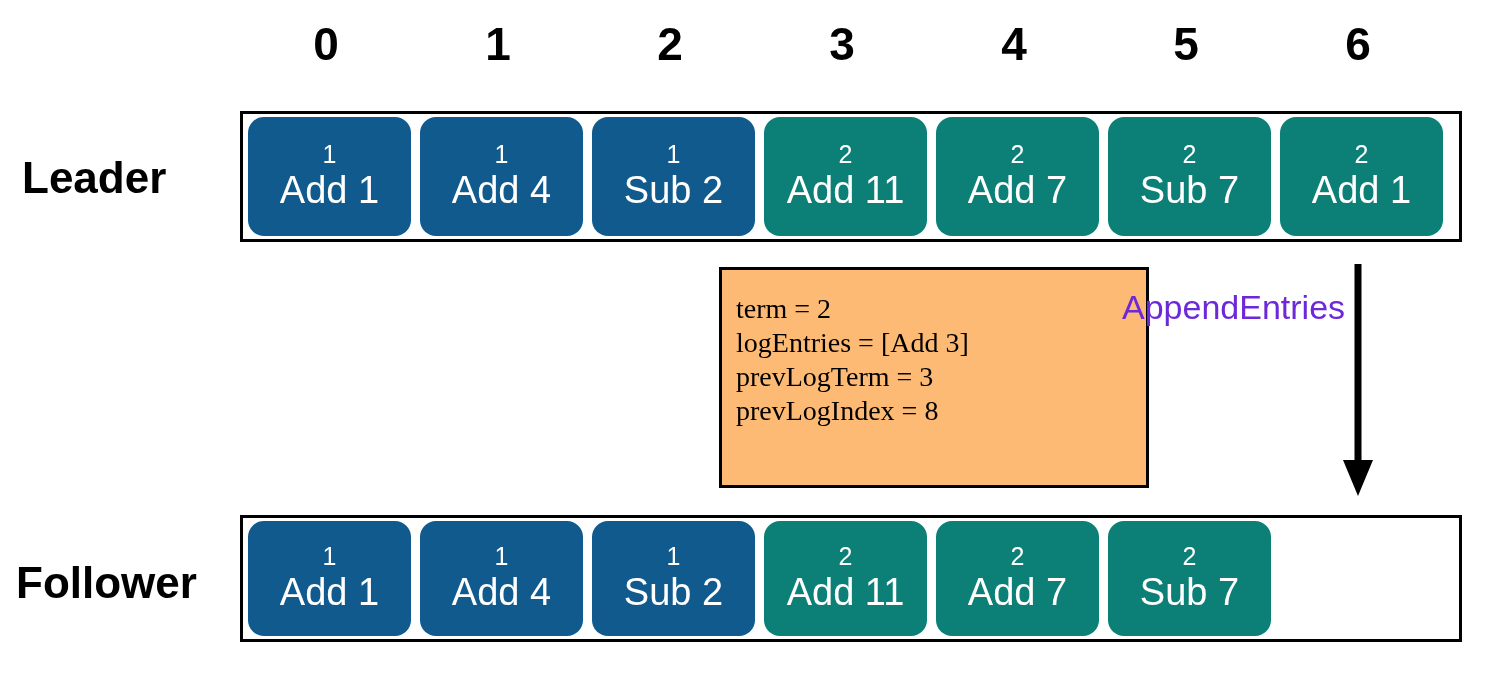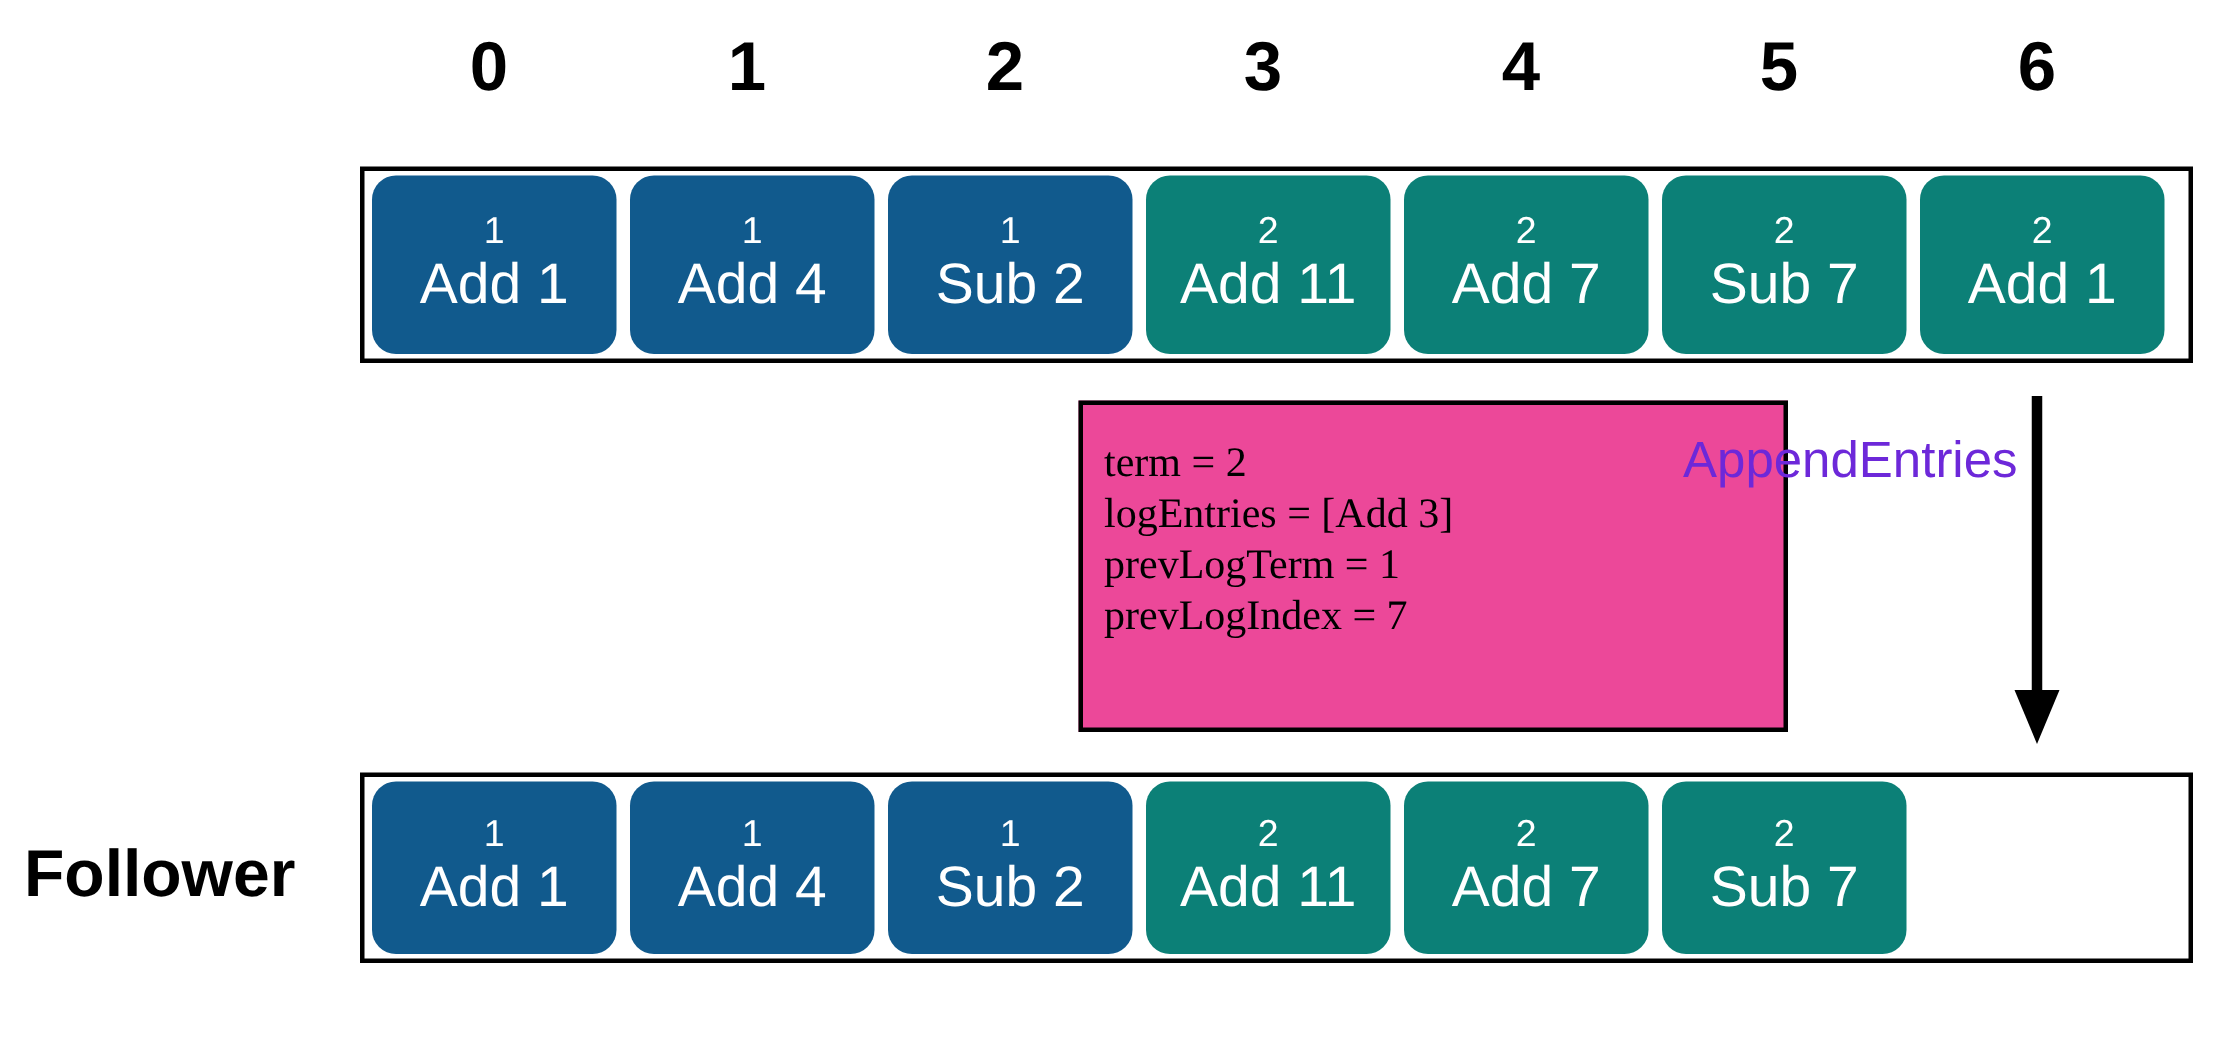--- a/index.html
+++ b/index.html
@@ -98,25 +98,25 @@
     font-size: 38px;
     font-weight: normal;
     margin-top: 2px;
   }
 
   
   .msg-box {
     position: absolute;
     left: 719px;
     top: 267px;
-    width: 473px;
+    width: 430px;
     height: 221px;
     border: 3px solid #000000;
     box-sizing: border-box;
-    background: #ec4899;
+    background: #fdba74;
   }
   .msg-lines {
     position: absolute;
     left: 14px;
     top: 22px;
     right: 6px;
   }
   .msg-line {
     font-family: "Liberation Serif", serif;
     font-size: 28px;
@@ -151,20 +151,21 @@
   <div class="index-ruler">
       <div class="index-label" style="left: 82px;">0</div>
       <div class="index-label" style="left: 254px;">1</div>
       <div class="index-label" style="left: 426px;">2</div>
       <div class="index-label" style="left: 598px;">3</div>
       <div class="index-label" style="left: 770px;">4</div>
       <div class="index-label" style="left: 942px;">5</div>
       <div class="index-label" style="left: 1114px;">6</div>
     </div>
 
+  <div class="role-label role-leader">Leader</div>
 
   <div class="log-row log-row-leader">
     <div class="cells">
         <div class="cell" style="left: 1px; background: rgb(17, 90, 141);">
           <div class="cell-term">1</div>
           <div class="cell-cmd">Add 1</div>
         </div>
         <div class="cell" style="left: 173px; background: rgb(17, 90, 141);">
           <div class="cell-term">1</div>
           <div class="cell-cmd">Add 4</div>
@@ -220,22 +221,22 @@
           <div class="cell-term">2</div>
           <div class="cell-cmd">Sub 7</div>
         </div>
       </div>
   </div>
 
   <div class="msg-box">
     <div class="msg-lines">
         <div class="msg-line">term = 2</div>
         <div class="msg-line">logEntries = [Add 3]</div>
-        <div class="msg-line">prevLogTerm = 1</div>
-        <div class="msg-line">prevLogIndex = 7</div>
+        <div class="msg-line">prevLogTerm = 3</div>
+        <div class="msg-line">prevLogIndex = 8</div>
       </div>
   </div>
 
   <div class="rpc-label">AppendEntries</div>
 
   <svg class="rpc-arrow" viewBox="0 0 40 240">
     <line x1="18" y1="4" x2="18" y2="212" stroke="#000000" stroke-width="7"></line>
     <polygon points="18,236 3,200 33,200" fill="#000000"></polygon>
   </svg>
 

